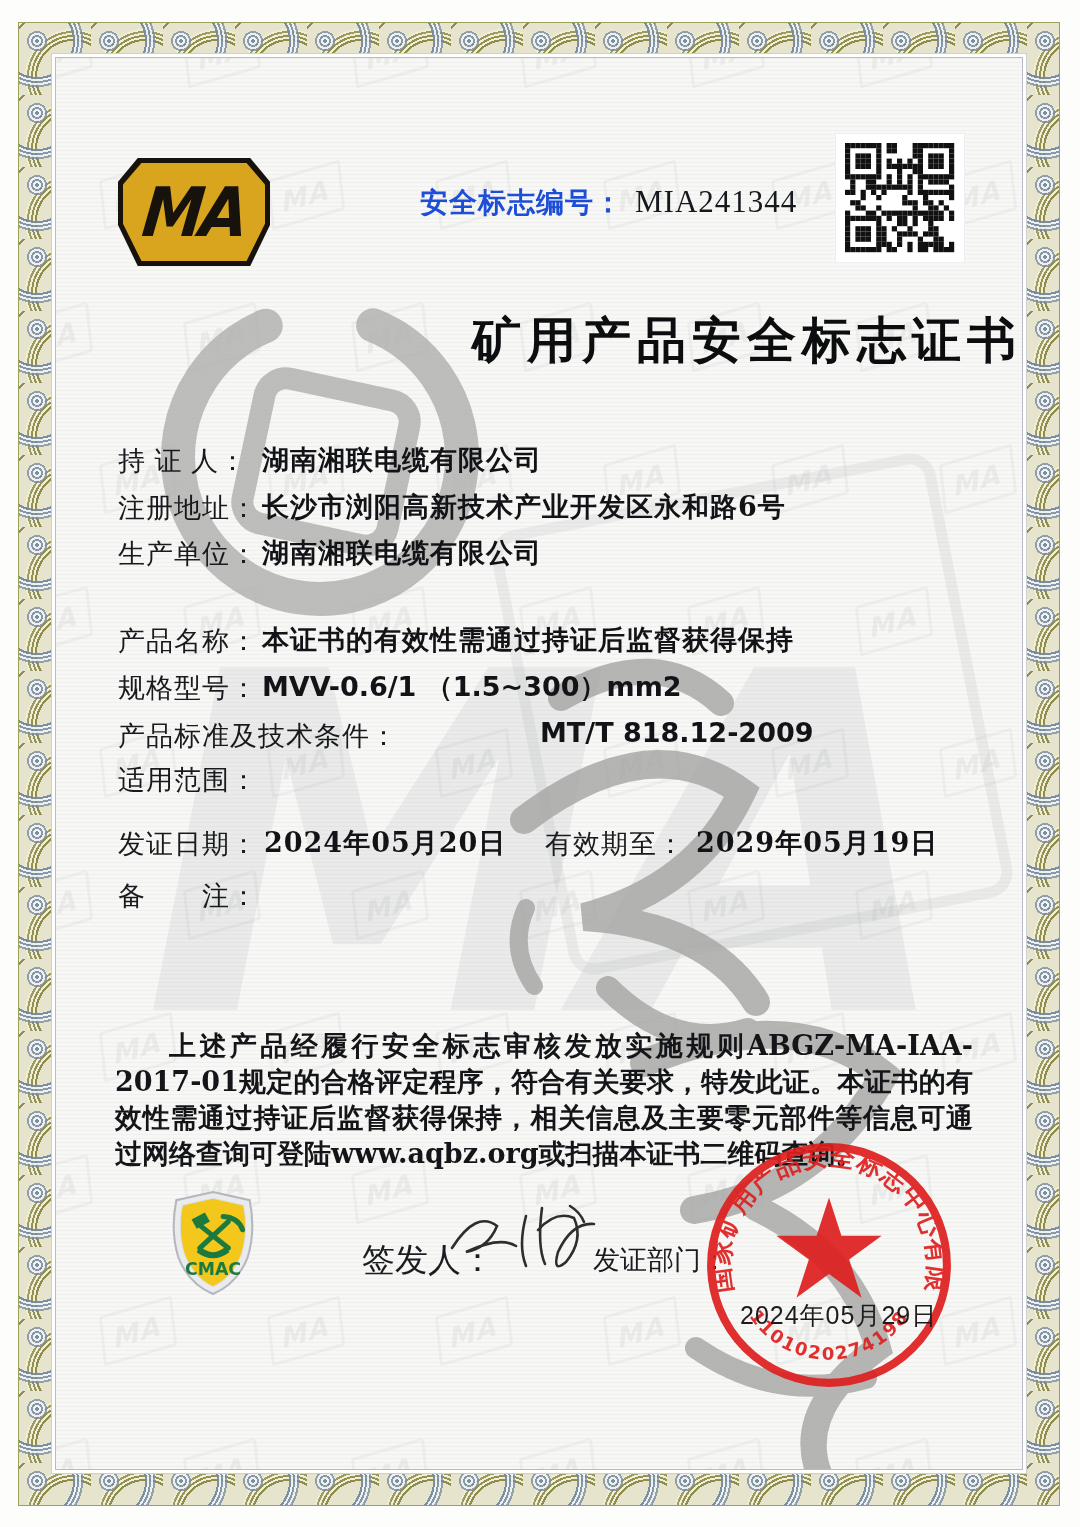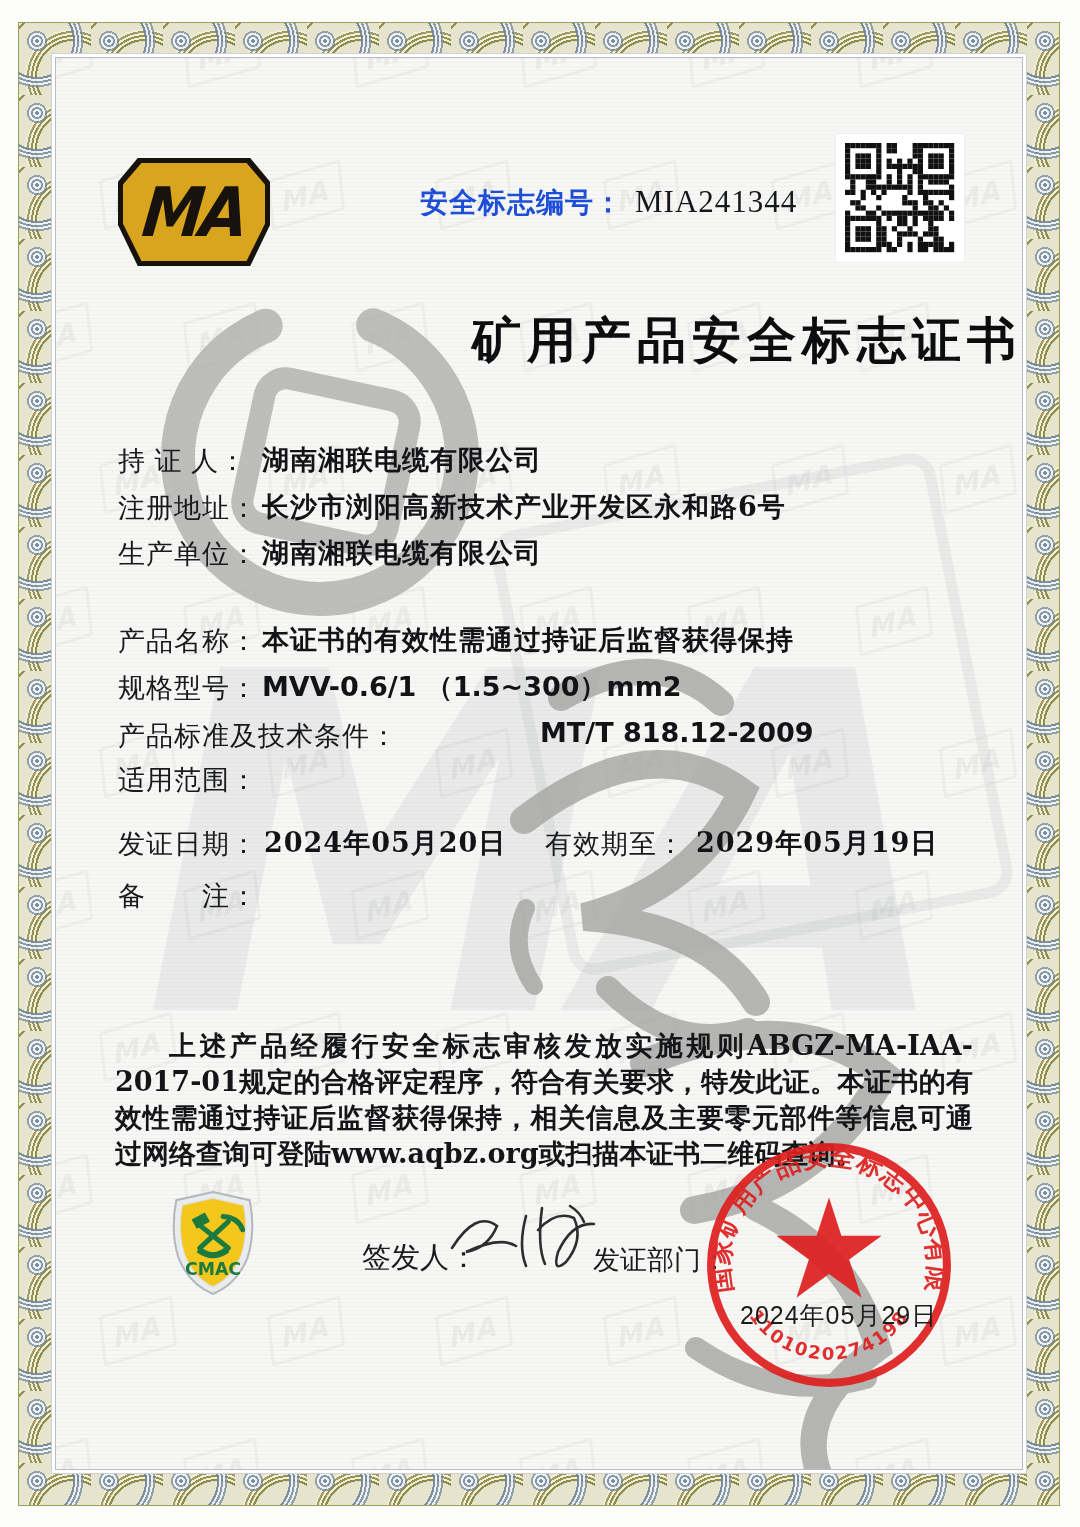--- a/index.html
+++ b/index.html
@@ -61,21 +61,21 @@
   .flabel{position:absolute;left:0;top:0;font-size:27px;font-weight:500;color:#181a1d;letter-spacing:1px;}
   .fvalue{position:absolute;left:144px;top:-1px;font-family:"DejaVu Serif","Liberation Serif",serif;
     font-weight:700;font-size:27px;color:#121316;letter-spacing:1px;white-space:nowrap;}
   .fvalue.code{font-family:"DejaVu Sans","Liberation Sans",sans-serif;letter-spacing:0;}
   
   .body-par{position:absolute;left:59px;top:970px;width:858px;z-index:2;
     font-family:"DejaVu Serif","Liberation Serif",serif;font-weight:700;
     font-size:27px;line-height:36px;color:#141518;text-align:justify;text-indent:2em;}
   
   #cmac{position:absolute;left:110px;top:1132px;width:94px;height:106px;z-index:2;}
-  .sign-label{position:absolute;left:306px;top:1180px;font-size:29px;font-weight:500;color:#1a1c1f;z-index:2;}
+  .sign-label{position:absolute;left:306px;top:1180px;font-size:33px;font-weight:500;color:#1a1c1f;z-index:2;}
   #signature{position:absolute;left:386px;top:1128px;width:180px;height:105px;z-index:3;}
   .dept-label{position:absolute;left:537px;top:1184px;font-size:27px;font-weight:500;color:#1a1c1f;z-index:2;}
   #seal{position:absolute;left:642px;top:1076px;width:262px;height:262px;z-index:3;opacity:.92;}
   .seal-date{position:absolute;left:684px;top:1194px;z-index:4;font-size:25px;color:#1c1c1c;
     letter-spacing:1px;font-weight:400;margin-top:47px;}
 </style>
 </head>
 <body>
 
 <div class="page">

